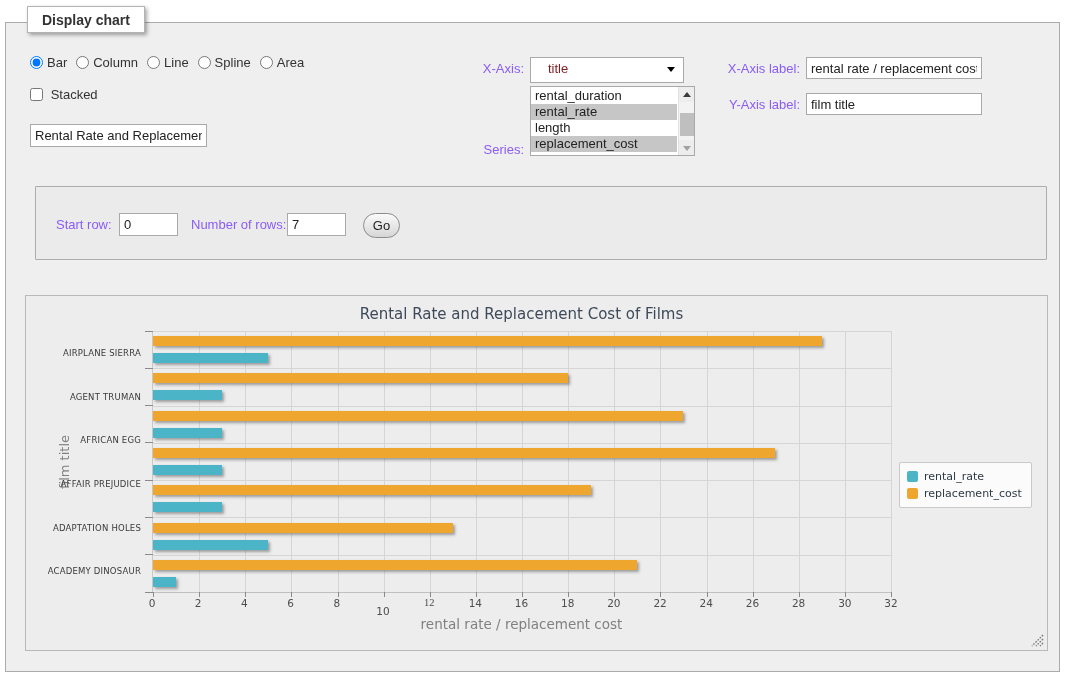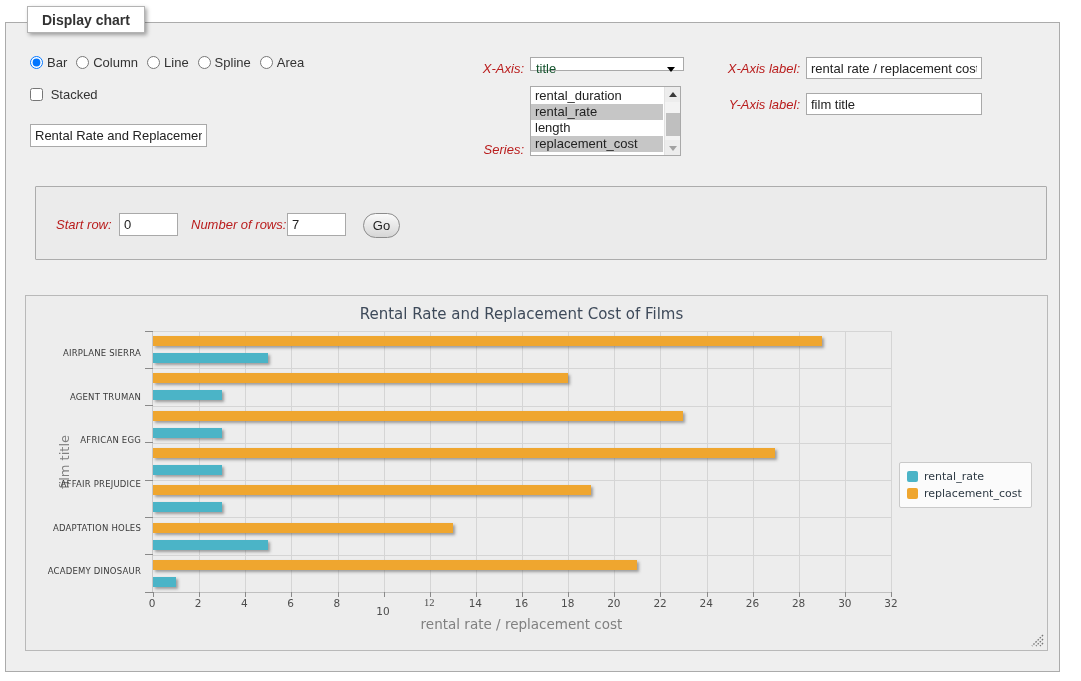--- a/index.html
+++ b/index.html
@@ -21,39 +21,39 @@
   
   .radio-row { position:absolute; left:30px; top:55px; }
   .radio-row label { margin-right:9px; }
   input[type=radio], input[type=checkbox] { width:13px; height:13px; margin:0 4px 0 0; vertical-align:-2px; }
   .stacked-row { position:absolute; left:30px; top:87px; }
   .text-input {
     font-family:"Liberation Sans", sans-serif; font-size:13px; color:#222;
     background:#fff; border:1px solid #A9A9A9; padding:0 4px; height:23px;
   }
   #chart-title-input { position:absolute; left:30px; top:124px; width:177px; }
-  .lbl { position:absolute; color:#b91c1c;font-style:italic; }
+  .lbl { position:absolute; color:#8b5cf6; }
   #xaxis-lbl   { left:430px; top:61px; width:94px;  text-align:right; }
   #series-lbl  { left:430px; top:142px; width:94px; text-align:right; }
   #xlabel-lbl  { left:700px; top:61px; width:100px; text-align:right; }
   #ylabel-lbl  { left:700px; top:97px; width:100px; text-align:right; }
   
   .dropdown {
-    position:absolute; left:530px; top:57px; width:154px; height:14px;
-    background:#fff; border:1px solid #A9A9A9; line-height:21px; padding-left:5px;
-    color:#14532d; cursor:default;
+    position:absolute; left:530px; top:57px; width:154px; height:26px;
+    background:#fff; border:1px solid #A9A9A9; line-height:21px; padding-left:17px;
+    color:#7f1d1d; cursor:default;
   }
   .dd-arrow {
     position:absolute; right:8px; top:9px; width:0; height:0;
     border-left:4px solid transparent; border-right:4px solid transparent;
     border-top:5px solid #000;
   }
   
   .listbox {
-    position:absolute; left:530px; top:86px; width:151px; height:70px;
+    position:absolute; left:530px; top:86px; width:165px; height:70px;
     background:#fff; border:1px solid #A9A9A9; overflow:hidden;
   }
   .listbox .opts { position:absolute; left:0; top:1px; right:17px; }
   .opt { height:16px; line-height:16px; padding-left:4px; color:#222; white-space:nowrap; }
   .opt.sel { background:#C6C6C6; }
   .sbar { position:absolute; right:0; top:0; width:16px; height:100%; background:#F3F3F3; border-left:1px solid #E2E2E2; }
   .sbtn { position:absolute; left:0; width:16px; height:15px; background:#EDEDED; }
   .sbtn.up { top:0; } .sbtn.down { bottom:0; }
   .tri-up { position:absolute; left:4px; top:5px; border-left:4px solid transparent; border-right:4px solid transparent; border-bottom:5px solid #3B3B3B; }
   .tri-down { position:absolute; left:4px; top:6px; border-left:4px solid transparent; border-right:4px solid transparent; border-top:5px solid #A2A2A2; }

